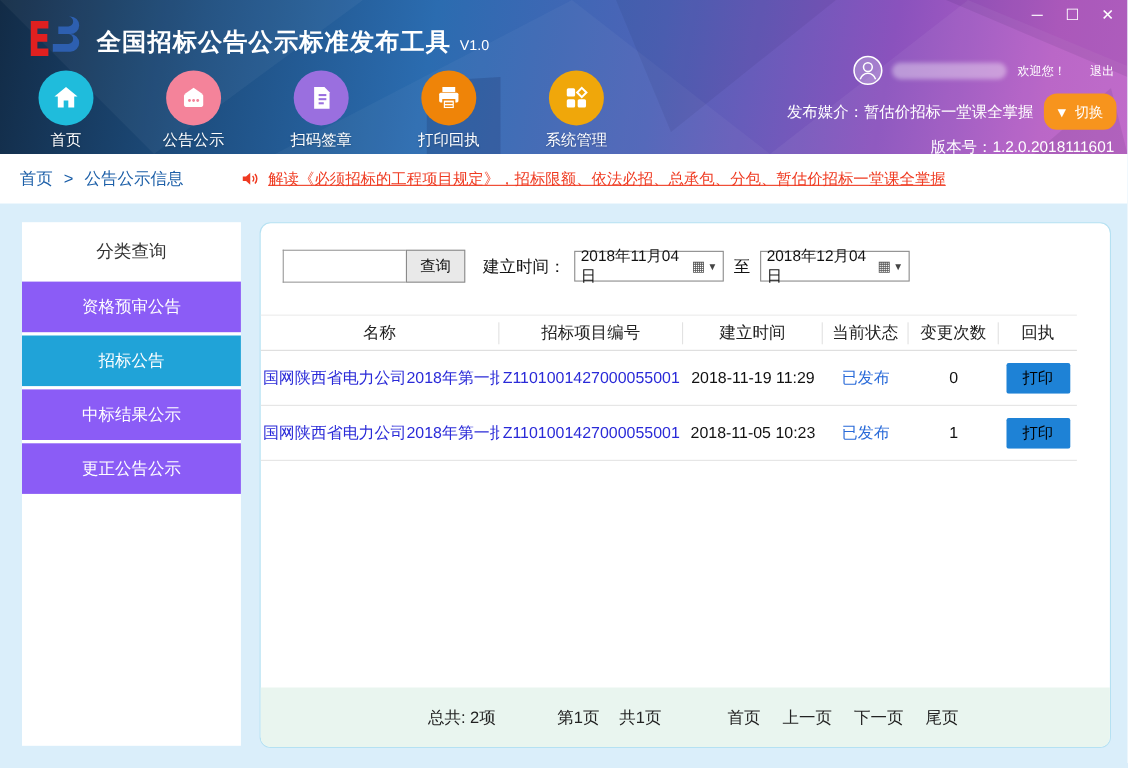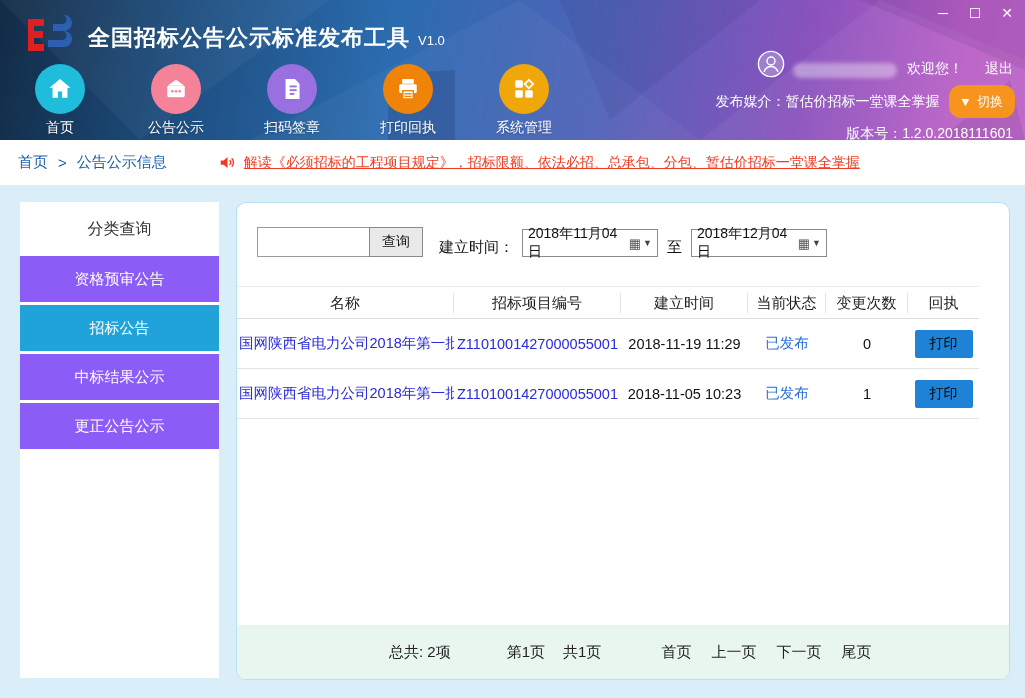--- a/index.html
+++ b/index.html
@@ -23,21 +23,21 @@
   .app-title { font-size:22px; font-weight:bold; letter-spacing:1px; }
   .app-version { font-size:13px; margin-left:8px; }
   .nav { position:absolute; left:2px; top:64px; display:flex; z-index:2; }
   .nav-item { width:116px; display:flex; flex-direction:column; align-items:center; cursor:pointer; }
   .nav-circle { width:50px; height:50px; border-radius:50%; display:flex; align-items:center; justify-content:center; }
   .nav-circle svg { width:28px; height:28px; }
   .nav-label { font-size:14px; margin-top:5px; color:#fff; text-shadow:0 1px 2px rgba(0,0,0,.25); }
   .c-home{background:#1fbcdc;} .c-announce{background:#f4839a;} .c-scan{background:#9a6fdf;}
   .c-print{background:#ef8408;} .c-system{background:#f0a70a;}
   .user-block { position:absolute; right:10px; top:50px; z-index:2; display:flex; flex-direction:column; align-items:flex-end; gap:7px; }
-  .user-row { display:flex; align-items:flex-end; font-size:14px; }
+  .user-row { display:flex; align-items:center; font-size:11px; }
   .avatar { width:28px; height:28px; margin-right:8px; }
   .name-blur { width:104px; height:15px; border-radius:8px; background:rgba(255,255,255,.38); filter:blur(2px); margin-right:10px; }
   .welcome { margin-right:22px; }
   .logout { cursor:pointer; margin-right:2px; }
   .media-row { display:flex; align-items:center; font-size:14px; }
   .switch-btn { margin-left:10px; background:#f7941d; color:#fff; font-size:13px; border:none;
     border-radius:12px; height:33px; padding:0 12px; cursor:pointer; font-family:Liberation Mono, monospace; }
   .version-row { font-size:14px; margin-right:2px; }
   
   .crumb-bar { position:absolute; left:0; top:140px; width:1025px; height:45px; background:#fff; display:flex; align-items:center; }
@@ -48,21 +48,21 @@
   .alert-link { font-size:14px; color:#ef3b22; text-decoration:underline; cursor:pointer; white-space:nowrap; }
   
   .sidebar { position:absolute; left:20px; top:202px; width:199px; height:476px; background:#fff; }
   .sidebar-title { height:54px; display:flex; align-items:center; justify-content:center; font-size:16px; color:#333; }
   .side-item { height:46px; margin-bottom:3px; display:flex; align-items:center; justify-content:center;
     font-size:15px; color:#fff; background:#8b5cf6; cursor:pointer; }
   .side-item.active { background:#20a3d8; }
   
   .panel { position:absolute; left:236px; top:202px; width:774px; height:478px; background:#fff;
     border:1px solid #b5e1f2; border-radius:10px; }
-  .filter-row { position:absolute; left:20px; top:24px; display:flex; align-items:flex-end; height:30px; }
+  .filter-row { position:absolute; left:20px; top:24px; display:flex; align-items:center; height:30px; }
   .search-input { width:112px; height:30px; border:1px solid #9a9a9a; border-right:none; padding:0 6px; font-size:14px; font-family:inherit; outline:none; }
   .search-btn { width:54px; height:30px; background:#e9e9e9; border:1px solid #8a8a8a; font-size:14px; font-family:inherit; cursor:pointer; color:#111; }
   .date-label { font-size:15px; color:#111; margin-left:16px; margin-right:8px; }
   .date-box { width:136px; height:28px; border:1px solid #8a8a8a; background:#fff; display:flex; align-items:center; padding:0 5px; cursor:pointer; }
   .date-text { font-size:14px; color:#111; flex:1; }
   .date-cal { font-size:13px; color:#555; margin-right:2px; }
   .date-arrow { font-size:9px; color:#444; }
   .to-label { font-size:15px; color:#111; margin:0 9px; }
   
   .table { position:absolute; left:0; top:83px; width:742px; }

